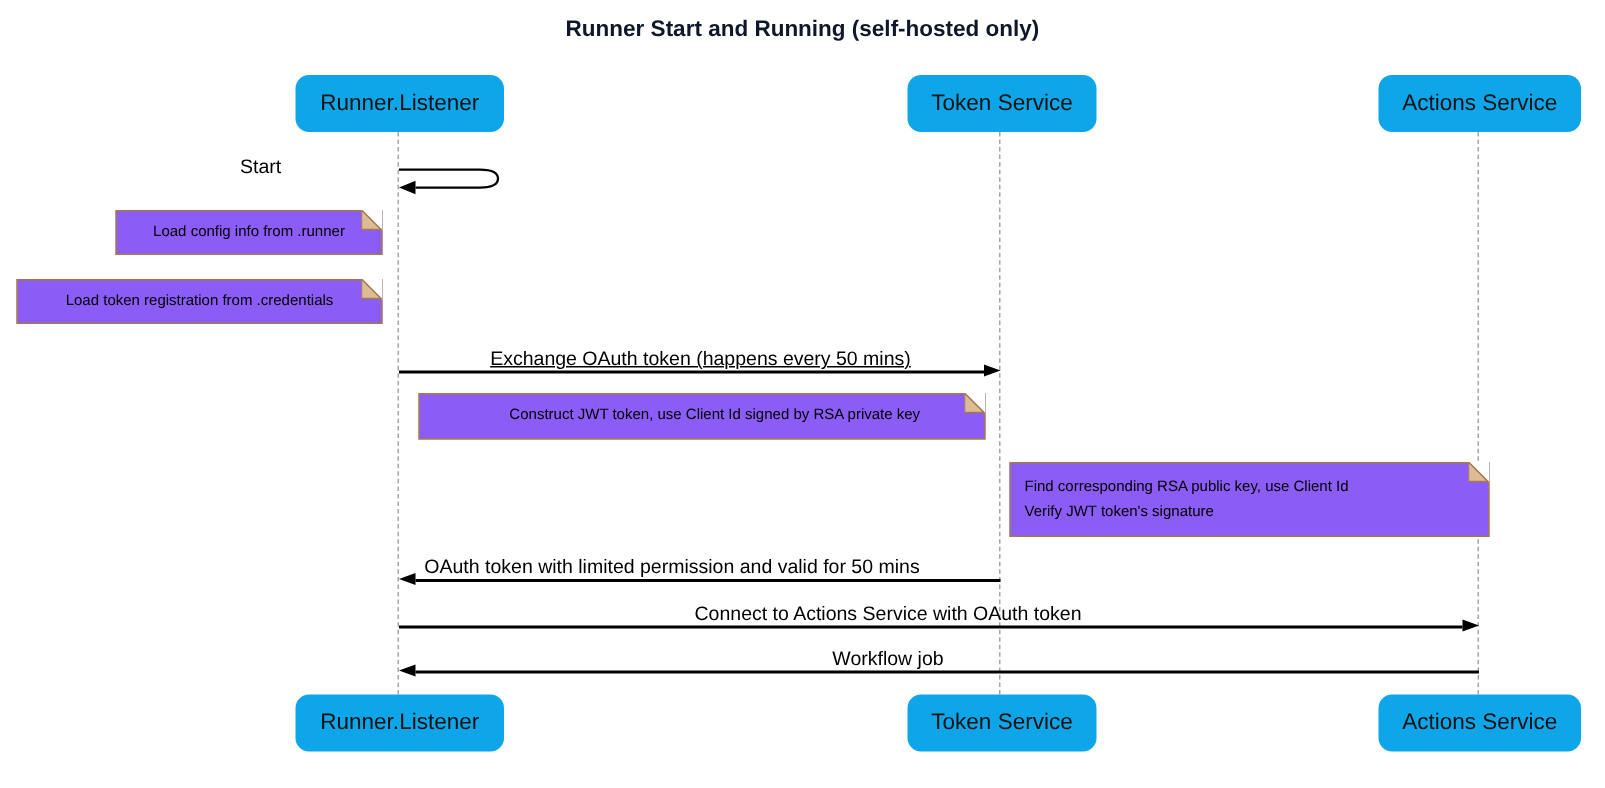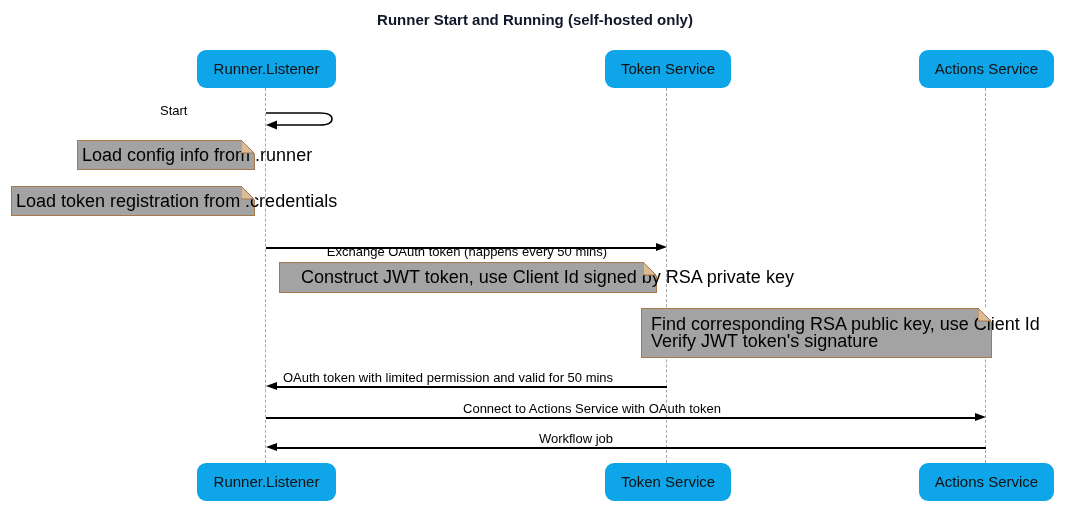--- a/index.html
+++ b/index.html
@@ -41,22 +41,22 @@
   }
   .arrowhead-left{
     position:absolute;width:0;height:0;
     border-top:4.5px solid transparent;
     border-bottom:4.5px solid transparent;
     border-right:11px solid #000;
   }
   .selfloop{position:absolute;overflow:visible;}
   .note{
     position:absolute;box-sizing:border-box;
-    background:#a3a3a3;border:1px solid #a5784e;
-    font-size:18px;color:#000;white-space:nowrap;
+    background:#8b5cf6;border:1px solid #a5784e;
+    font-size:10px;color:#000;white-space:nowrap;
   }
   .note.center{text-align:center;}
   .note .fold{position:absolute;top:-1px;right:-1px;}
   .note-line{display:block;}
   .note.multiline{padding:7px 9px;line-height:17px;text-align:left;}
   .note.single{line-height:28px;padding:0 4px;}
 </style>
 </head>
 <body>
 
@@ -91,46 +91,46 @@
   </div>
 
   <div class="note single center" style="left:11px;top:186px;width:244px;height:30px;">
     <span class="note-text">Load token registration from .credentials</span>
     <svg class="fold" width="14" height="14">
       <path d="M0,0 L14,0 L14,14 Z" fill="#ffffff"></path>
       <path d="M0,0 L13,13 L0,13 Z" fill="#dcbc94" stroke="#a5784e" stroke-width="1"></path>
     </svg>
   </div>
 
-  <div class="msg-label" style="left:267px;top:244px;width:400px;">Exchange OAuth token (happens every 50 mins)</div>
+  <div class="msg-label" style="left:267px;top:231px;width:400px;text-decoration:underline;">Exchange OAuth token (happens every 50 mins)</div>
   <div class="msg-line" style="left:266px;top:247px;width:390px;"></div>
   <div class="arrowhead-right" style="left:656px;top:243px;"></div>
 
   <div class="note single center" style="left:279px;top:262px;width:378px;height:31px;padding-left:21px;">
     <span class="note-text">Construct JWT token, use Client Id signed by RSA private key</span>
     <svg class="fold" width="14" height="14">
       <path d="M0,0 L14,0 L14,14 Z" fill="#ffffff"></path>
       <path d="M0,0 L13,13 L0,13 Z" fill="#dcbc94" stroke="#a5784e" stroke-width="1"></path>
     </svg>
   </div>
 
-  <div class="note multiline" style="left:641px;top:308px;width:351px;height:50px;">
+  <div class="note multiline" style="left:673px;top:308px;width:320px;height:50px;">
     <span class="note-line">Find corresponding RSA public key, use Client Id</span>
     <span class="note-line">Verify JWT token's signature</span>
     <svg class="fold" width="14" height="14">
       <path d="M0,0 L14,0 L14,14 Z" fill="#ffffff"></path>
       <path d="M0,0 L13,13 L0,13 Z" fill="#dcbc94" stroke="#a5784e" stroke-width="1"></path>
     </svg>
   </div>
 
   <div class="msg-label" style="left:248px;top:370px;width:400px;">OAuth token with limited permission and valid for 50 mins</div>
   <div class="msg-line" style="left:277px;top:386px;width:390px;"></div>
   <div class="arrowhead-left" style="left:266px;top:382px;"></div>
 
   <div class="msg-label" style="left:392px;top:401px;width:400px;">Connect to Actions Service with OAuth token</div>
   <div class="msg-line" style="left:266px;top:417px;width:709px;"></div>
   <div class="arrowhead-right" style="left:975px;top:413px;"></div>
 
-  <div class="msg-label" style="left:376px;top:431px;width:400px;">Workflow job</div>
+  <div class="msg-label" style="left:392px;top:431px;width:400px;">Workflow job</div>
   <div class="msg-line" style="left:277px;top:447px;width:709px;"></div>
   <div class="arrowhead-left" style="left:266px;top:443px;"></div>
 
 </div>
 
 </body></html>

